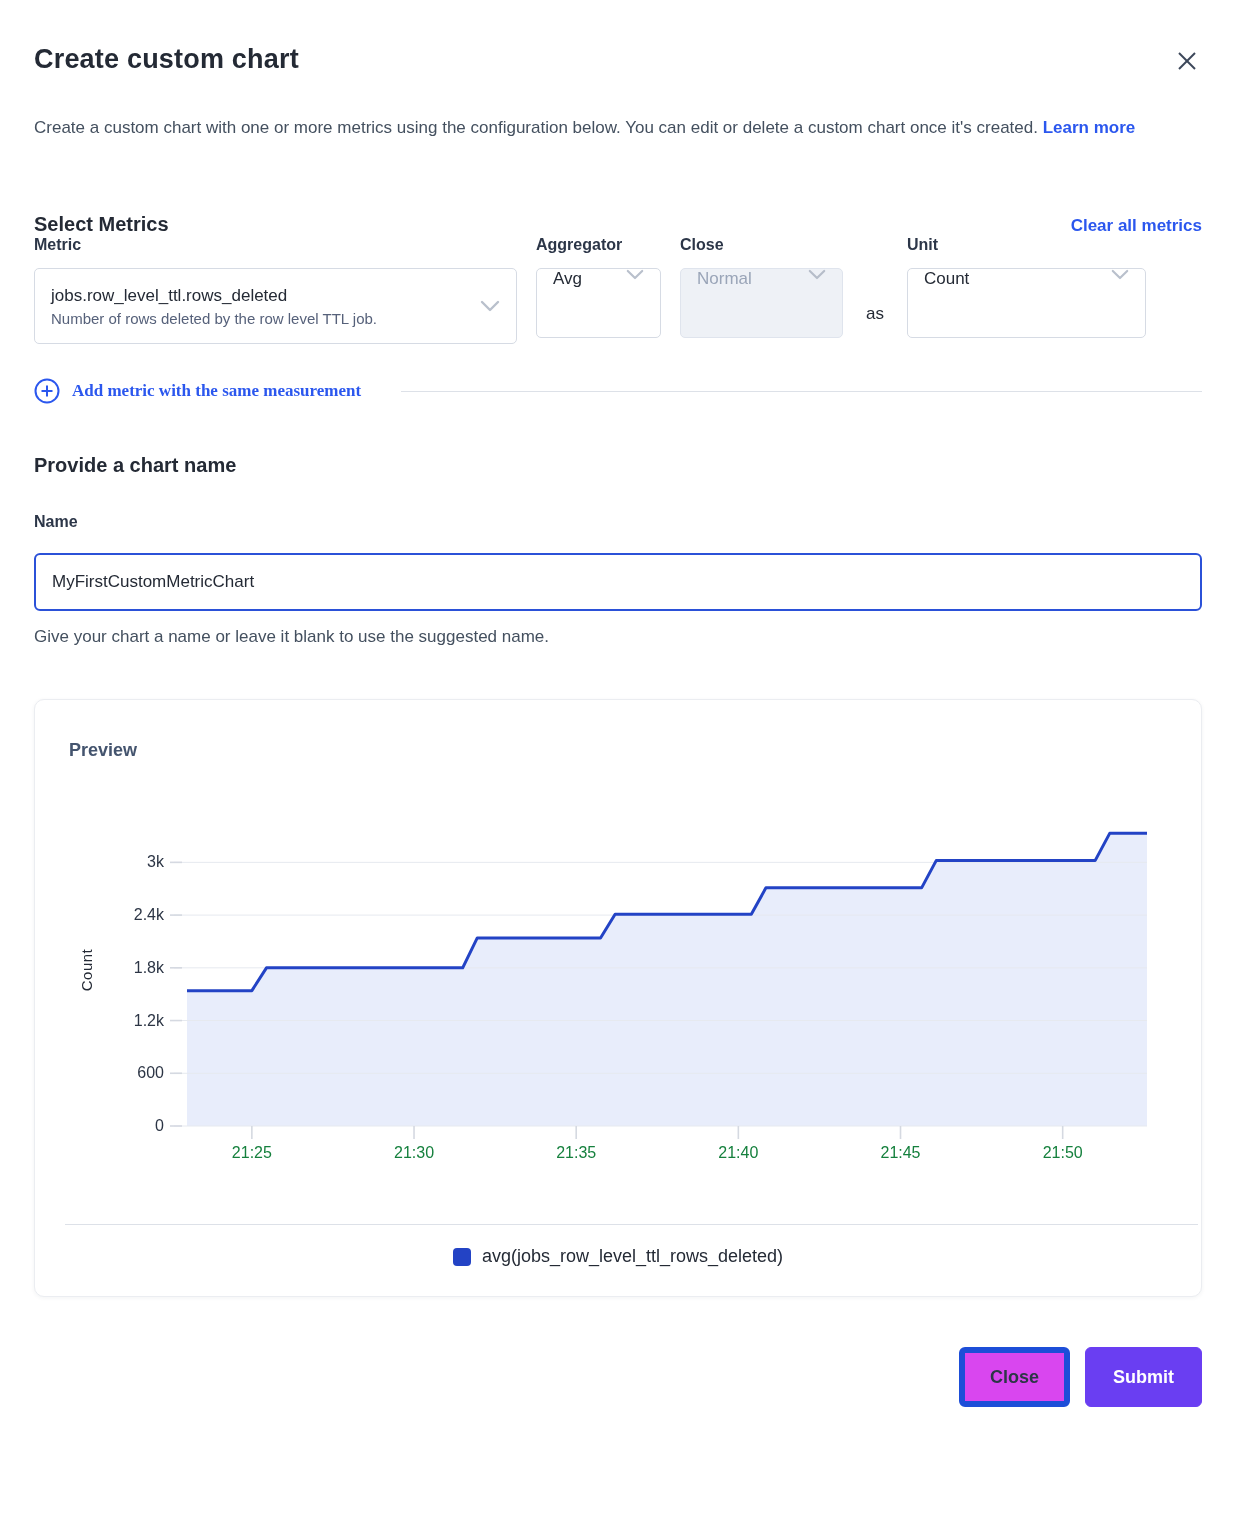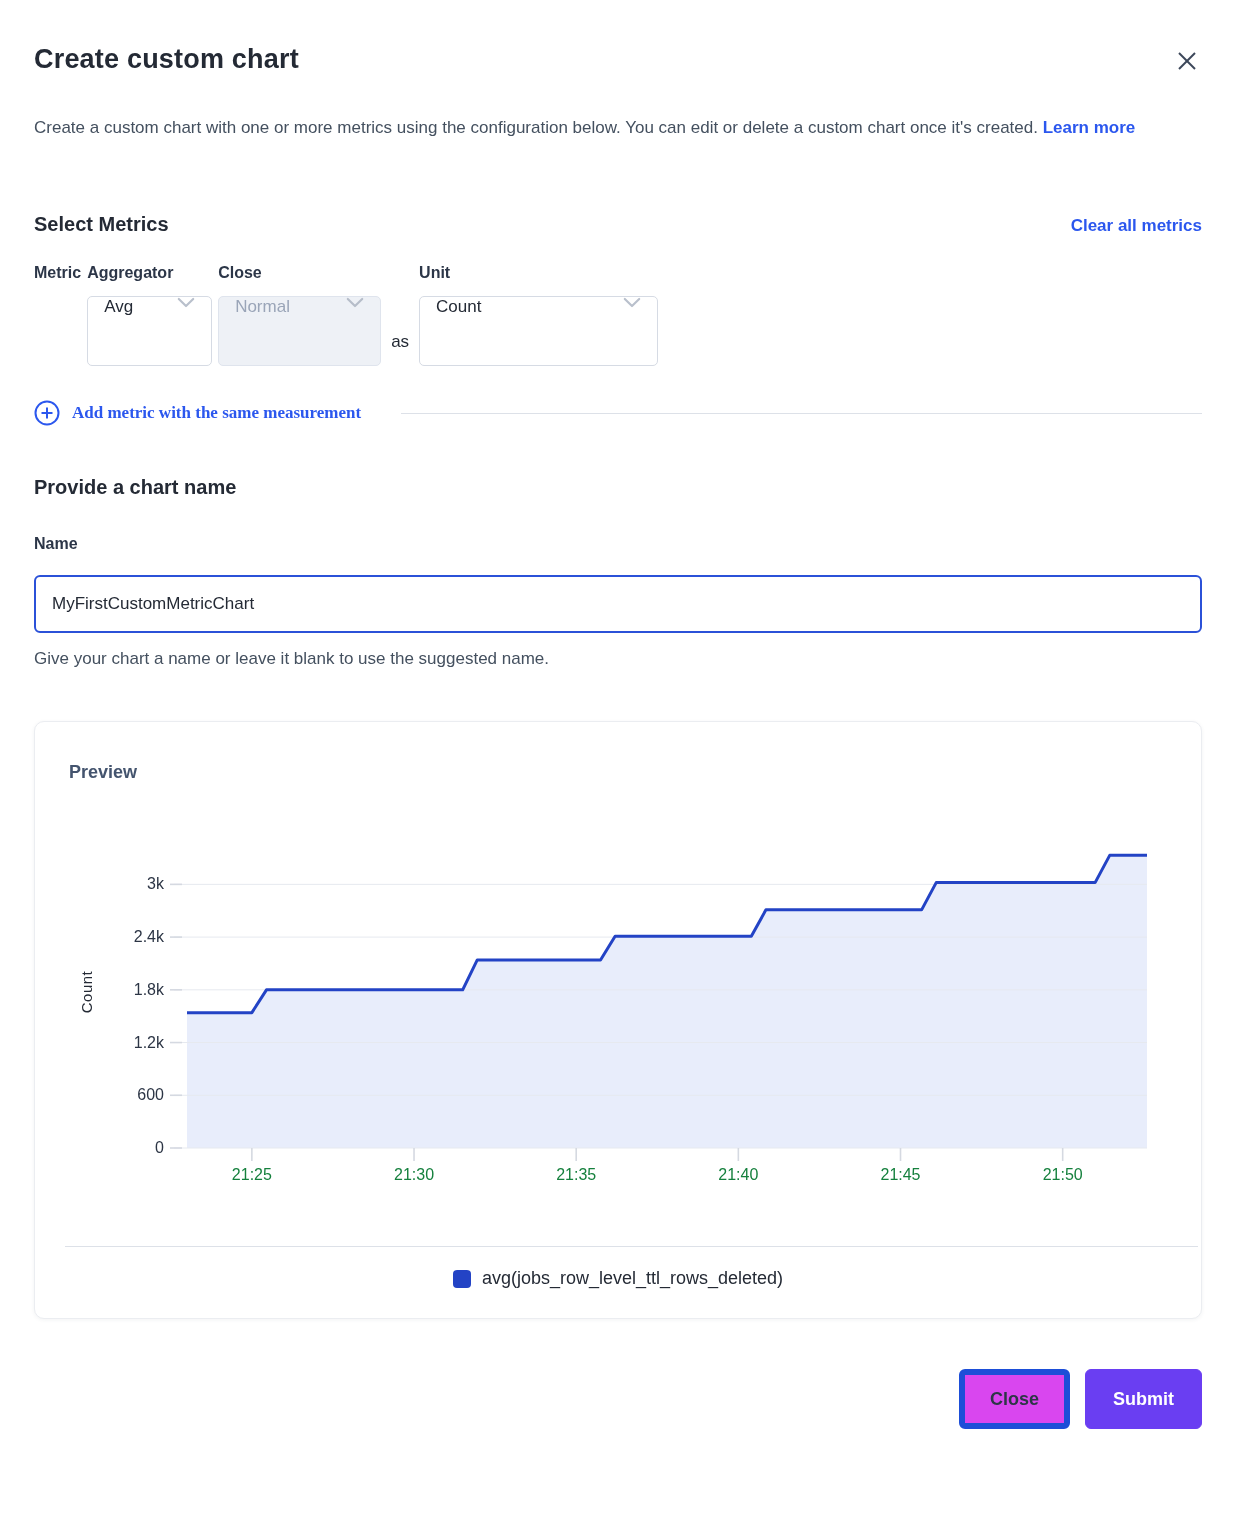--- a/index.html
+++ b/index.html
@@ -17,21 +17,21 @@
   .close-btn { background:none; border:none; cursor:pointer; padding:4px; margin-top:2px; }
 
   .modal-desc { margin-top:30px; font-size:17px; line-height:38px; color:var(--body-text,#44505f); max-width:1160px; }
   .link { color:var(--accent-link,#2b57ee); font-weight:700; text-decoration:none; cursor:pointer; }
 
   
   .section-head-row { margin-top:66px; display:flex; justify-content:space-between; align-items:baseline; }
   .section-heading { font-size:20px; font-weight:700; color:var(--heading,#242a35); }
   .clear-link { font-size:17px; }
 
-  .fields-row { margin-top:28px; display:flex; gap:6px; align-items:flex-start; }
+  .fields-row { display:flex; gap:19px; align-items:flex-start; }
   .field-col {}
   .field-label { font-size:16px; font-weight:700; color:#2c3648; height:20px; margin-bottom:12px; }
   .label-spacer { height:32px; }
 
   .select-box {
     border:1px solid var(--border,#d6dbe4); border-radius:5px; background:#fff;
     display:flex; align-items:flex-start; justify-content:space-between;
     height:70px; padding:0 16px; cursor:pointer; font-size:17px; color:#242a35;
   }
   .metric-box { width:483px; height:76px; flex-direction:row; align-items:center; }
@@ -103,20 +103,29 @@
 
   <div class="section-head-row">
     <h2 class="section-heading">Select Metrics</h2>
     <a class="link clear-link" href="#">Clear all metrics</a>
   </div>
 
   <div class="fields-row">
 
     <div class="field-col">
       <div class="field-label">Metric</div>
+      <div class="select-box metric-box" role="combobox">
+        <div class="metric-texts">
+          <span class="metric-main">jobs.row_level_ttl.rows_deleted</span>
+          <span class="metric-desc">Number of rows deleted by the row level TTL job.</span>
+        </div>
+        <svg width="20" height="12" viewBox="0 0 20 12">
+          <polyline points="2,2 10,10 18,2" fill="none" stroke="#b9c0cc" stroke-width="2.4" stroke-linecap="round" stroke-linejoin="round"></polyline>
+        </svg>
+      </div>
     </div>
 
     <div class="field-col">
       <div class="field-label">Aggregator</div>
       <div class="select-box agg-box" role="combobox">
         <span>Avg</span>
         <svg width="18" height="11" viewBox="0 0 20 12">
           <polyline points="2,2 10,10 18,2" fill="none" stroke="#b9c0cc" stroke-width="2.4" stroke-linecap="round" stroke-linejoin="round"></polyline>
         </svg>
       </div>

